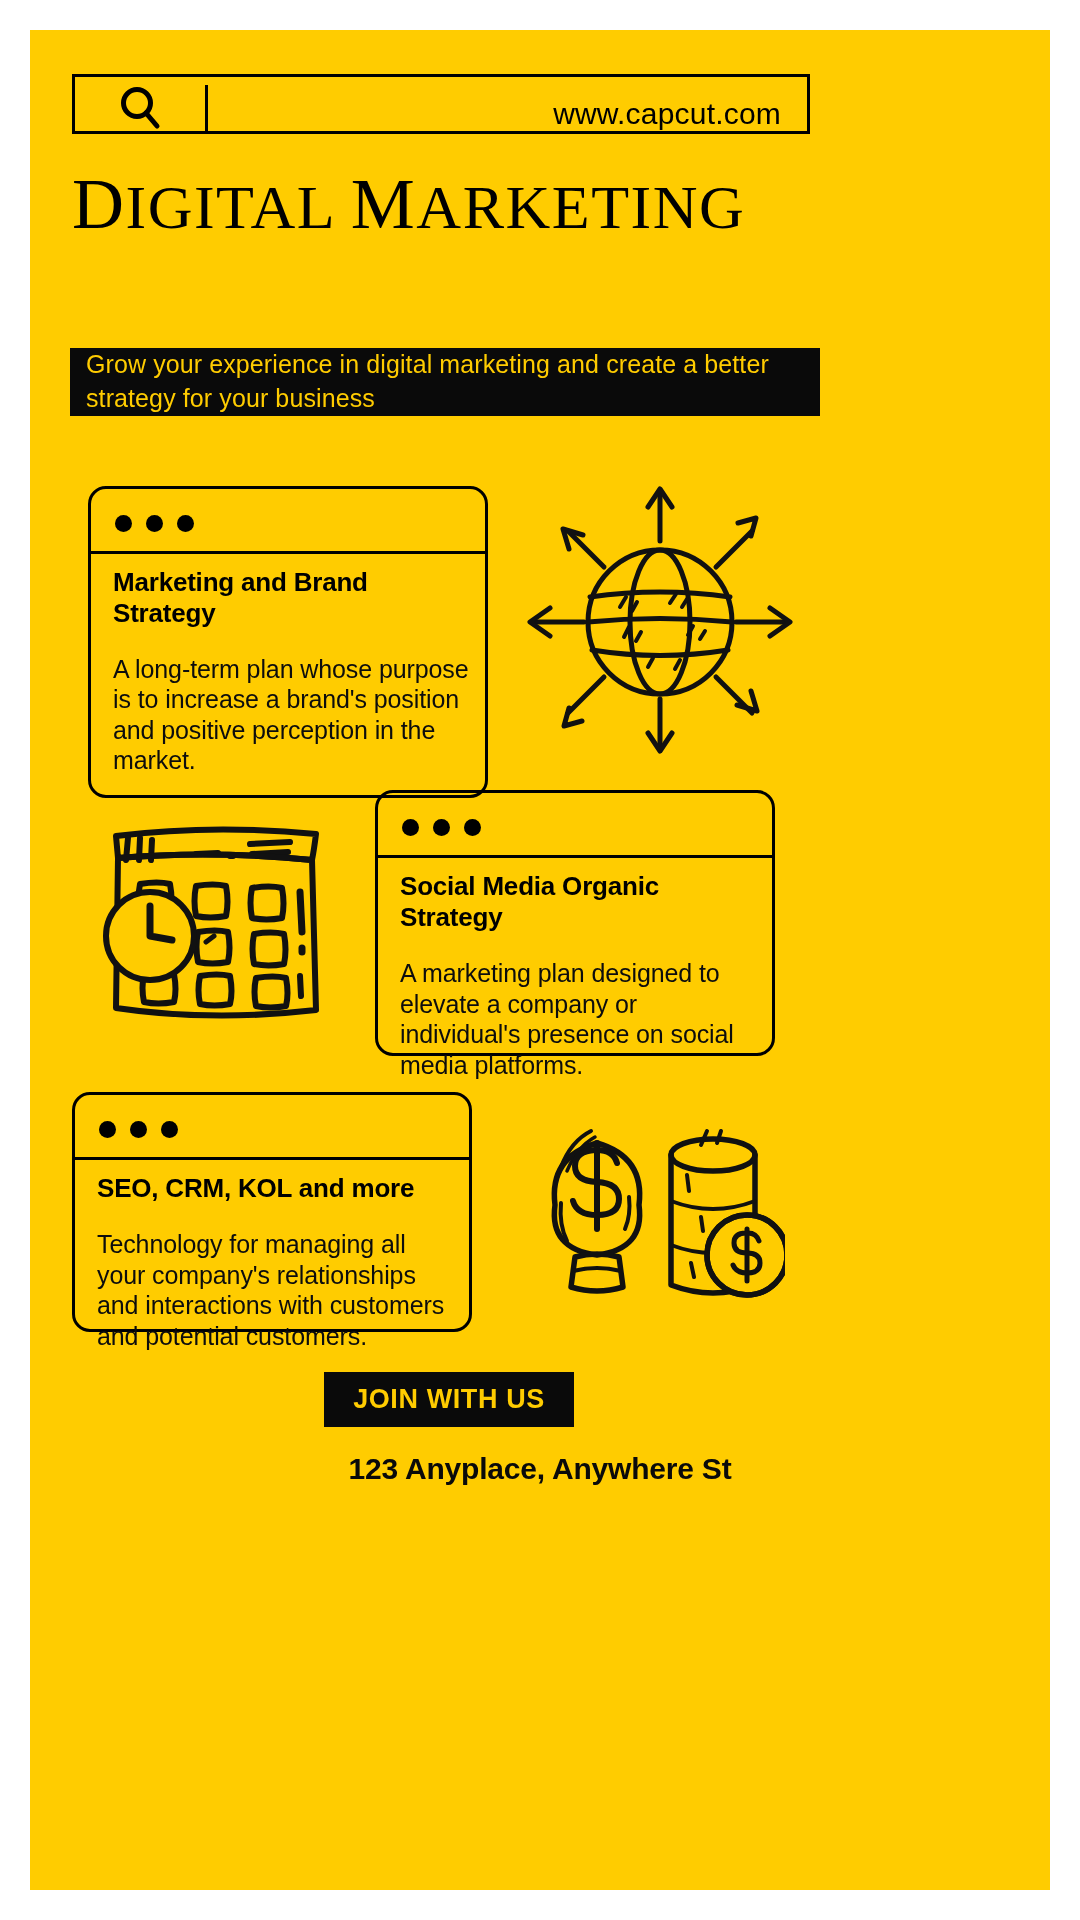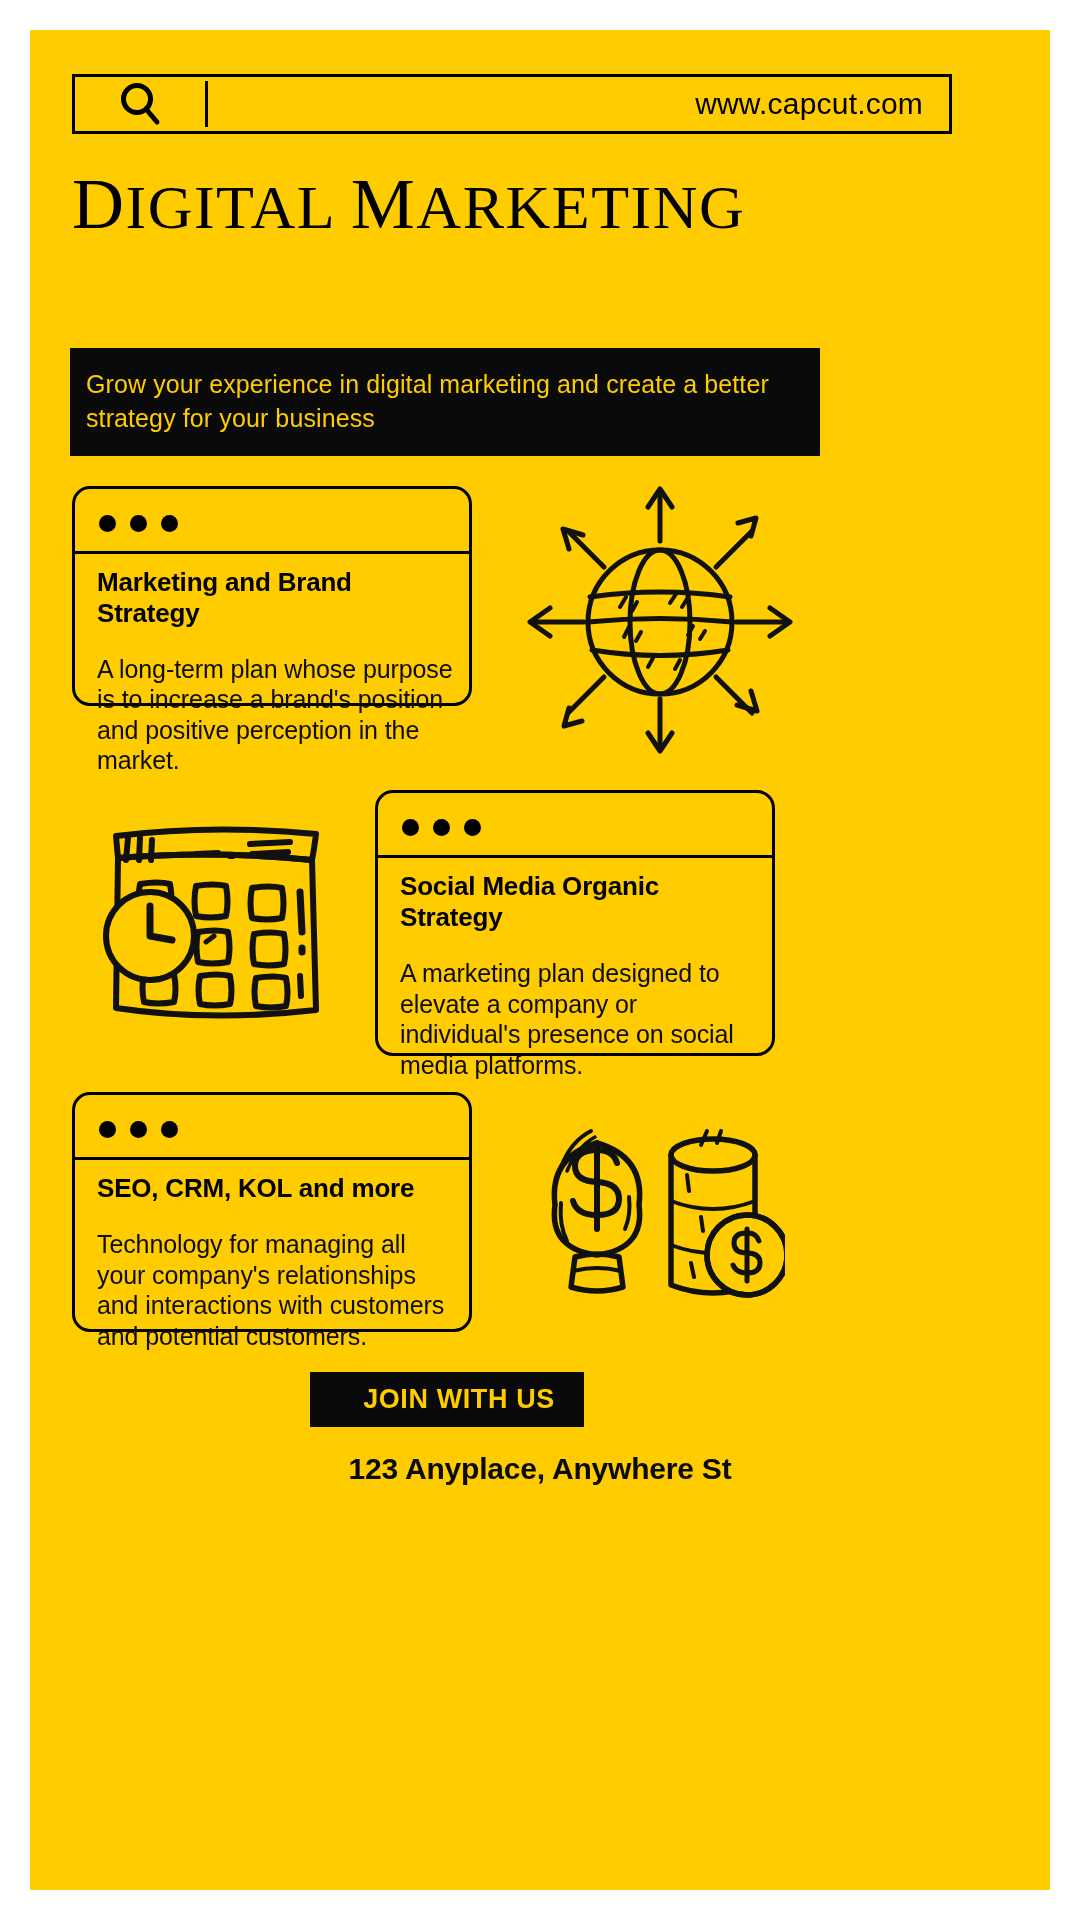--- a/index.html
+++ b/index.html
@@ -11,24 +11,24 @@
   }
   .poster{
     position:absolute;
     left:30px;top:30px;
     width:1020px;height:1860px;
     background:#FFCC00;
   }
   
   .searchbar{
     position:absolute;left:42px;top:44px;
-    width:880px;height:60px;
+    width:738px;height:60px;
     border:3px solid #000;
     box-sizing:border-box;
-    display:flex;align-items:center;
+    display:flex;align-items:flex-end;
   }
   .search-icon-cell{
     width:130px;
     border-right:3px solid #000;
     display:flex;align-items:center;justify-content:center;
   }
   .search-icon svg{display:block;}
   .search-url{
     flex:1;display:flex;align-items:center;justify-content:flex-end;
     padding-right:26px;
@@ -41,21 +41,21 @@
     color:#000;
     font-size:62px;
     line-height:1.52;
     letter-spacing:1.5px;
   }
   .title .ln{display:block;}
   .title .big{font-size:72px;}
   
   .subtitle-banner{
     position:absolute;left:40px;top:318px;
-    width:750px;height:108px;
+    width:750px;height:68px;
     background:#0a0a0a;
     display:flex;align-items:center;
   }
   .subtitle-text{
     color:#FFCC00;font-size:25px;line-height:1.35;
     padding:0 16px 0 16px;
     letter-spacing:.1px;
   }
   
   .card{
@@ -78,36 +78,35 @@
     position:absolute;left:22px;right:16px;top:78px;
   }
   .card-title{
     font-size:26px;font-weight:bold;color:#000;
     margin:0 0 4px 0;letter-spacing:-.2px;
   }
   .card-text{
     font-size:25px;color:#0d0d0d;line-height:1.22;
     letter-spacing:-.1px;
   }
-  #card1{left:42px;top:455.5px;width:400px;height:220px;}
+  #card1{left:58px;top:455.5px;width:400px;height:312px;}
   #card2{left:345px;top:760px;width:400px;height:266px;}
   #card3{left:42px;top:1062px;width:400px;height:240px;}
   
   .illus{position:absolute;}
   #globe{left:490px;top:445px;width:280px;height:290px;}
   #calendar{left:70px;top:770px;width:230px;height:240px;}
   #money{left:495px;top:1075px;width:260px;height:220px;}
   
   .cta{
-    position:absolute;left:280px;top:1342px;
+    position:absolute;left:294px;top:1342px;
     width:250px;height:55px;
     background:#0a0a0a;
     display:flex;align-items:center;justify-content:center;
     cursor:pointer;
-    padding-left:24px;
   }
   .cta-label{
     color:#FFCC00;font-size:27px;font-weight:bold;letter-spacing:.6px;
   }
   .address{
     position:absolute;left:0;right:0;top:1422px;
     text-align:center;
     font-size:30px;font-weight:bold;color:#0a0a0a;
     letter-spacing:-.2px;
   }

